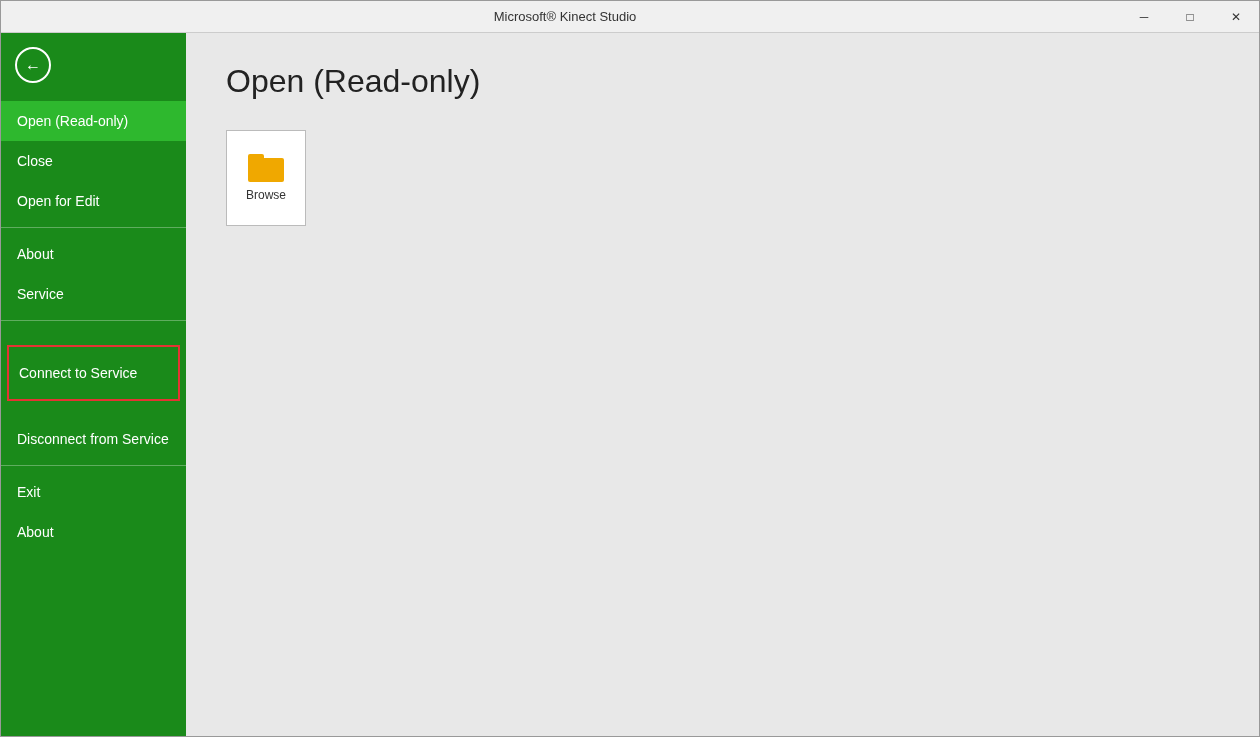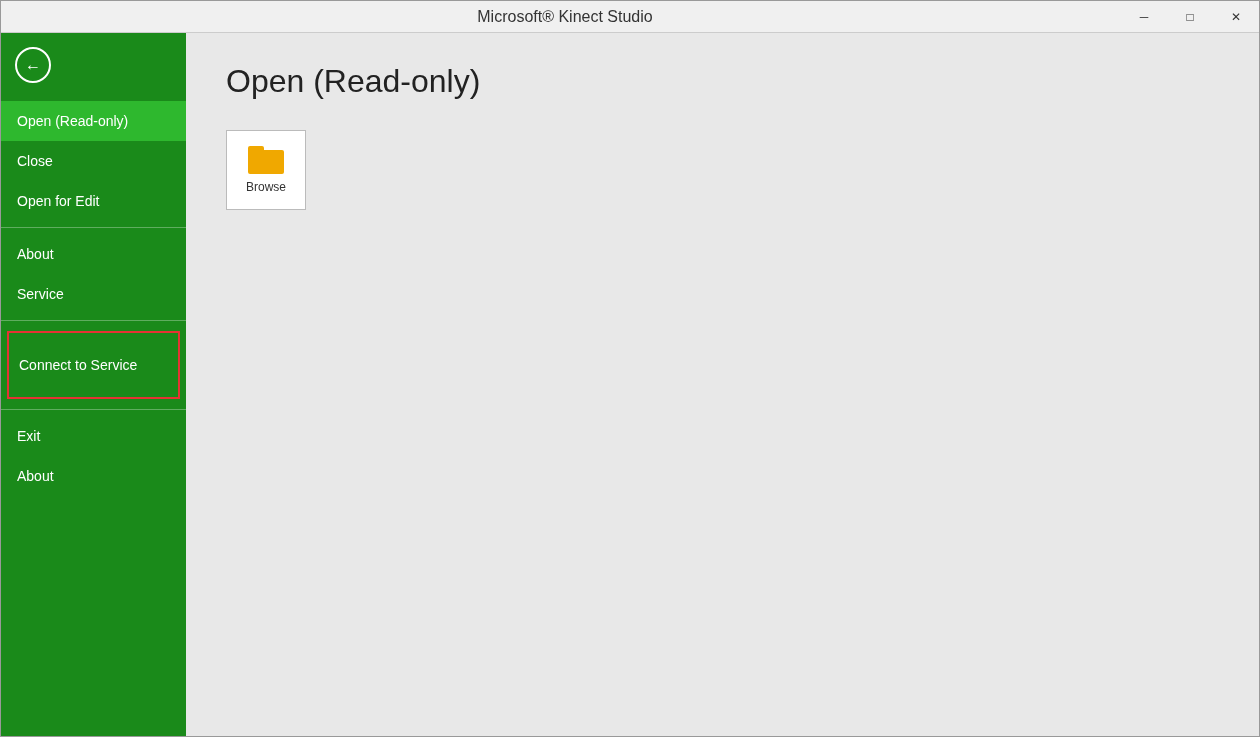--- a/index.html
+++ b/index.html
@@ -30,21 +30,21 @@
       background: #f0f0f0;
       display: flex;
       align-items: center;
       justify-content: space-between;
       padding: 0 0 0 8px;
       border-bottom: 1px solid #ccc;
       flex-shrink: 0;
     }
 
     .title-bar-text {
-      font-size: 16px;
+      font-size: 13px;
       color: #333;
       flex: 1;
       text-align: center;
     }
 
     .title-bar-controls {
       display: flex;
       height: 32px;
     }
 
@@ -118,41 +118,41 @@
     }
 
     .sidebar-divider {
       height: 1px;
       background: rgba(255,255,255,0.3);
       margin: 6px 0;
     }
 
     .sidebar-item.connect-to-service {
       border: 2px solid #e53333;
-      margin: 4px 6px;
-      padding: 24px 10px;
+      margin: 18px 6px;
+      padding: 18px 10px;
     }
 
     
     .main-content {
       flex: 1;
       background: #e8e8e8;
       padding: 30px 40px;
     }
 
     .page-title {
       font-size: 32px;
       font-weight: 300;
       color: #222;
       margin-bottom: 30px;
     }
 
     .browse-btn {
       width: 80px;
-      height: 80px;
+      height: 96px;
       border: 1px solid #bbb;
       background: white;
       display: flex;
       flex-direction: column;
       align-items: center;
       justify-content: center;
       cursor: pointer;
       gap: 6px;
     }
 
@@ -231,20 +231,23 @@
         <div class="sidebar-item">
           <span>Service</span>
         </div>
 
         <div class="sidebar-divider"></div>
 
         <div class="sidebar-item connect-to-service">
           <span>Connect to Service</span>
         </div>
 
+        <div class="sidebar-item">
+          <span>Disconnect from Service</span>
+        </div>
 
         <div class="sidebar-divider"></div>
 
         <div class="sidebar-item">
           <span>Exit</span>
         </div>
 
         <div class="sidebar-item">
           <span>About</span>
         </div>

